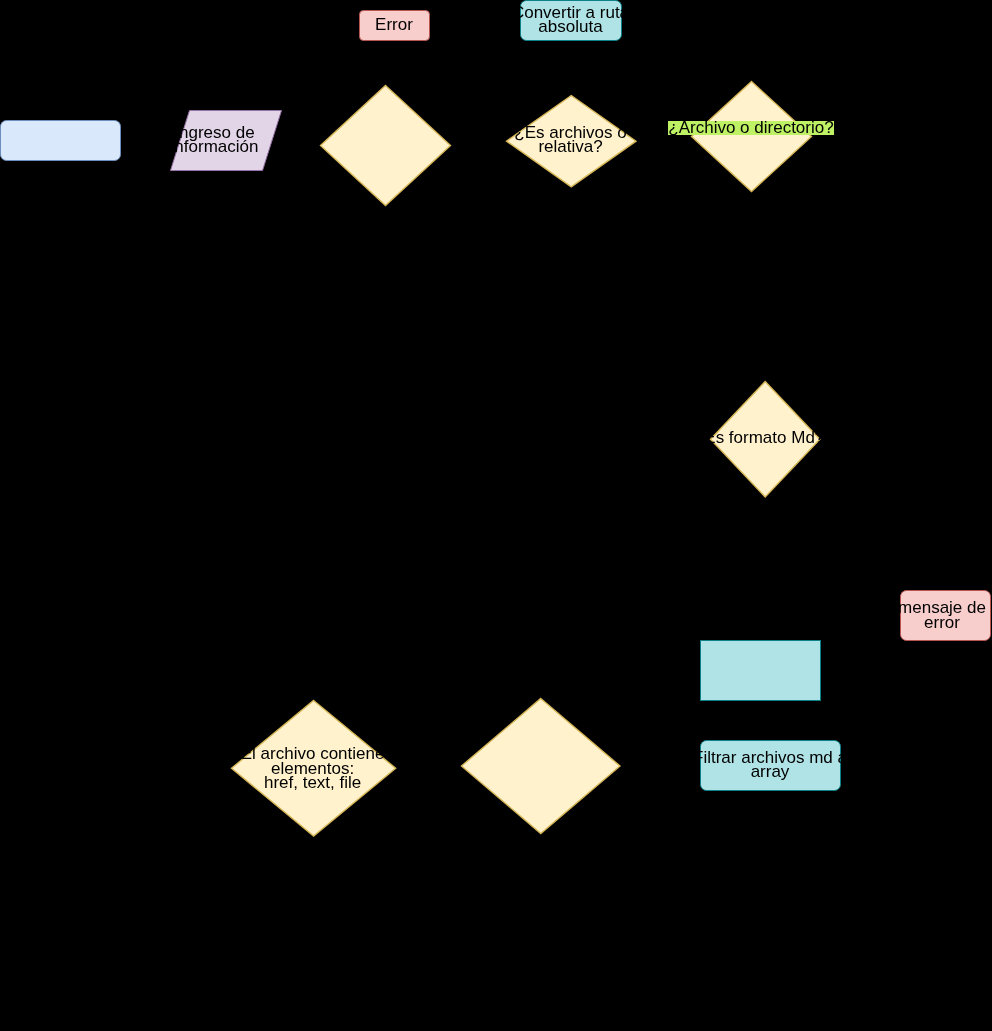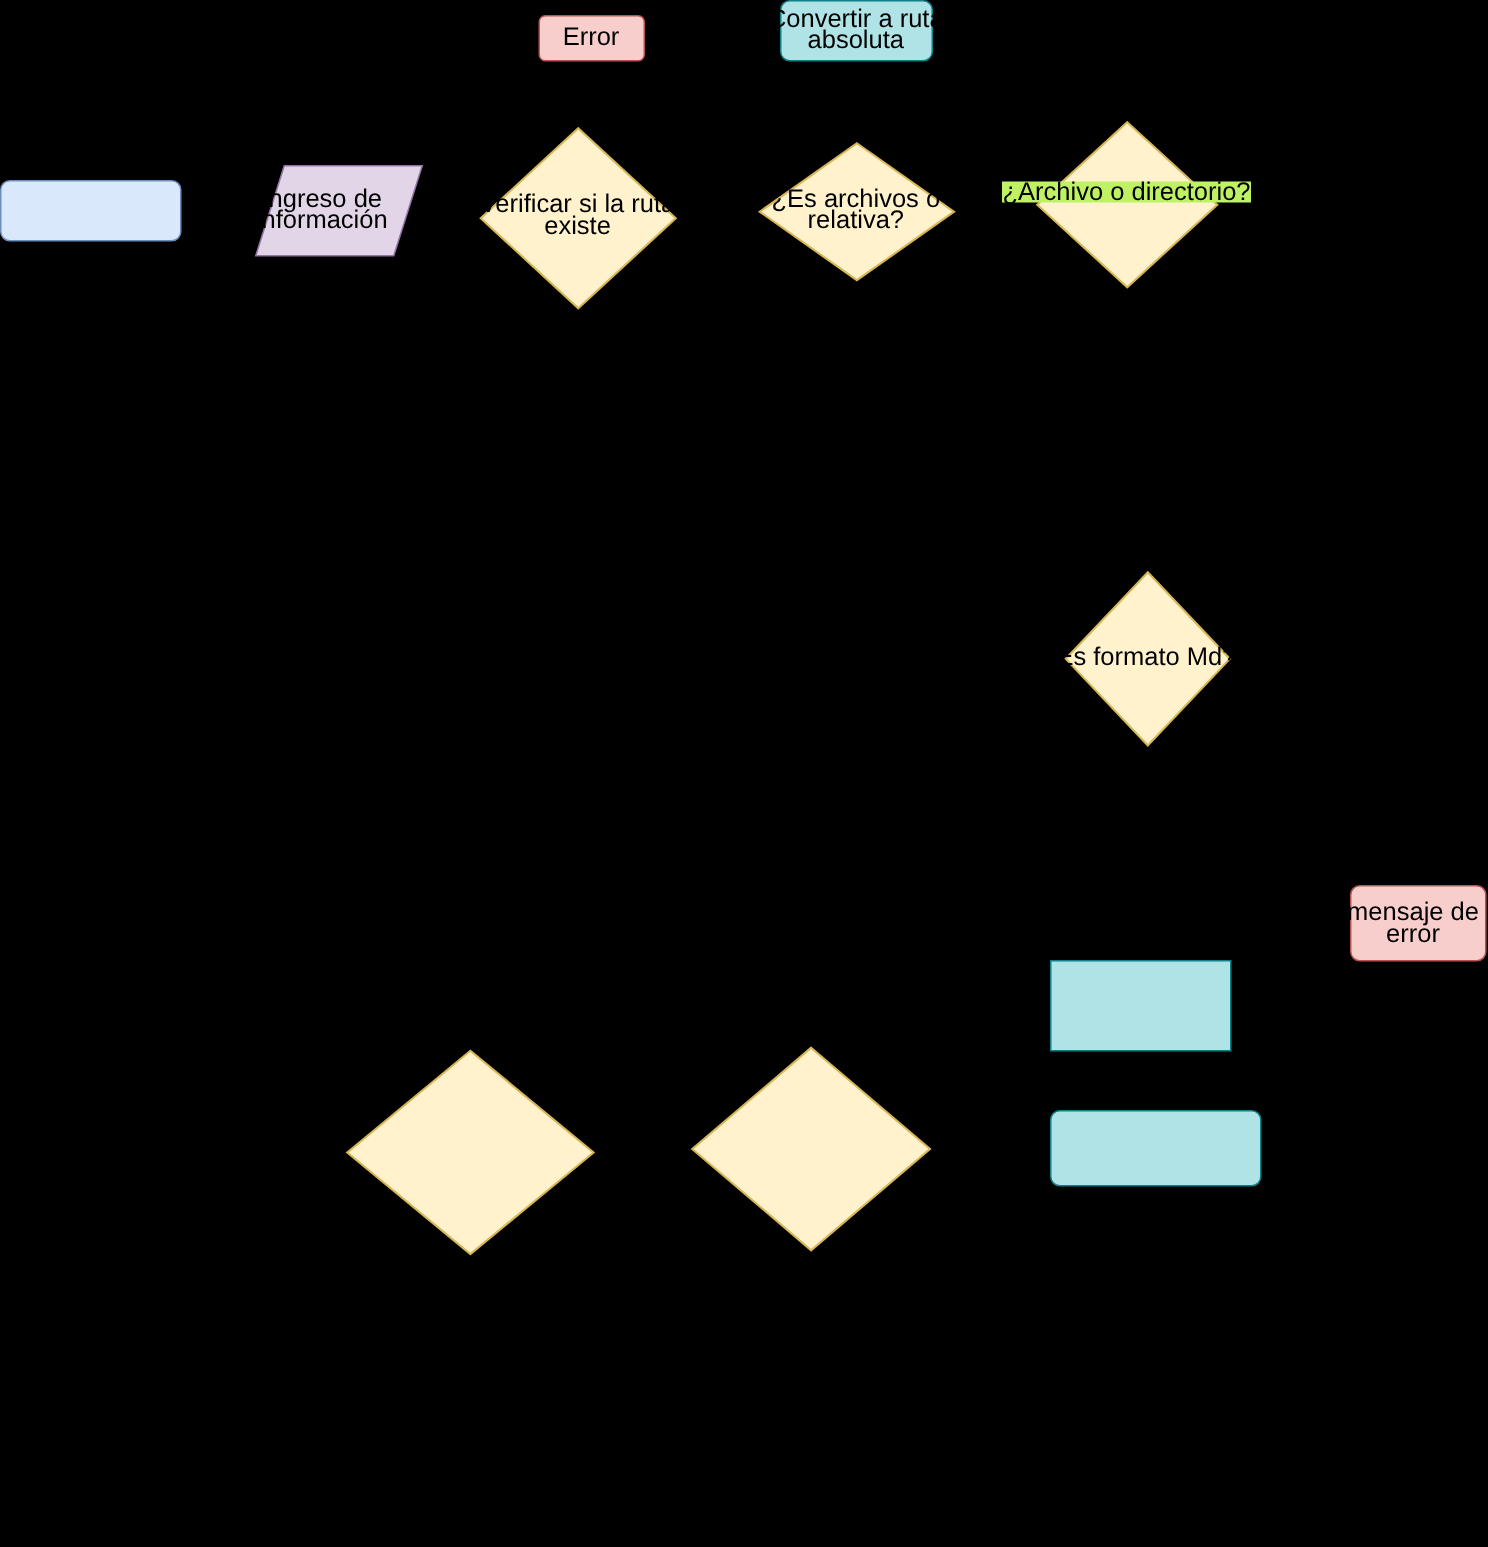--- a/index.html
+++ b/index.html
@@ -28,21 +28,20 @@
   <div class="lbl" style="left:159px;top:110px;width:111px;height:60px"><div class="lbltext"><span>Ingreso de</span><span>información</span></div></div>
 
   <svg class="shape" style="left:357px;top:8px" width="74" height="34" viewBox="0 0 74 34">
       <rect x="2.5" y="2.5" width="70" height="30" rx="4" ry="4" fill="#f8cecc" stroke="#b85450" stroke-width="1" stroke-linejoin="miter"></rect>
     </svg>
   <div class="lbl" style="left:359px;top:10px;width:70px;height:30px"><div class="lbltext"><span>Error</span></div></div>
 
   <svg class="shape" style="left:318px;top:83px" width="134" height="124" viewBox="0 0 134 124">
       <polygon points="67.5,2.5 132.5,62.5 67.5,122.5 2.5,62.5" fill="#fff2cc" stroke="#d6b656" stroke-width="1.4" stroke-linejoin="miter"></polygon>
     </svg>
-  <div class="lbl" style="left:320px;top:83.8px;width:130px;height:120px"><div class="lbltext"><span>Verificar si la ruta</span><span>existe</span></div></div>
 
   <svg class="shape" style="left:518px;top:-2px" width="105" height="44" viewBox="0 0 105 44">
       <rect x="2.5" y="2.5" width="101" height="40" rx="6" ry="6" fill="#b0e3e6" stroke="#0e8088" stroke-width="1" stroke-linejoin="miter"></rect>
     </svg>
   <div class="lbl" style="left:520px;top:0px;width:101px;height:40px"><div class="lbltext"><span>Convertir a ruta</span><span>absoluta</span></div></div>
 
   <svg class="shape" style="left:503.8px;top:92.5px" width="133.5" height="95.3" viewBox="0 0 133.5 95.3">
       <polygon points="67.25,2.5 132,48.15 67.25,93.8 2.5,48.15" fill="#fff2cc" stroke="#d6b656" stroke-width="1.4" stroke-linejoin="miter"></polygon>
     </svg>
   <div class="lbl" style="left:505.8px;top:94.5px;width:129.5px;height:91.3px"><div class="lbltext"><span>¿Es archivos o</span><span>relativa?</span></div></div>
@@ -62,21 +61,23 @@
     </svg>
   <div class="lbl" style="left:900px;top:590.6px;width:84px;height:50px"><div class="lbltext"><span>mensaje de</span><span>error</span></div></div>
 
   <svg class="shape" style="left:698px;top:638px" width="124" height="64" viewBox="0 0 124 64">
       <rect x="2.5" y="2.5" width="120" height="60" rx="0" ry="0" fill="#b0e3e6" stroke="#0e8088" stroke-width="1" stroke-linejoin="miter"></rect>
     </svg>
 
   <svg class="shape" style="left:698px;top:738px" width="144" height="54" viewBox="0 0 144 54">
       <rect x="2.5" y="2.5" width="140" height="50" rx="6" ry="6" fill="#b0e3e6" stroke="#0e8088" stroke-width="1" stroke-linejoin="miter"></rect>
     </svg>
+  <div class="lbl" style="left:700px;top:740px;width:140px;height:50px"><div class="lbltext"><span>Filtrar archivos md a</span><span>array</span></div></div>
 
   <svg class="shape" style="left:228.5px;top:698.1px" width="168.2" height="139.6" viewBox="0 0 168.2 139.6">
       <polygon points="84.6,2.5 166.7,70.3 84.6,138.1 2.5,70.3" fill="#fff2cc" stroke="#d6b656" stroke-width="1.4" stroke-linejoin="miter"></polygon>
     </svg>
+  <div class="lbl" style="left:230.5px;top:701.1px;width:164.2px;height:135.6px"><div class="lbltext"><span>El archivo contiene</span><span>elementos:</span><span>href, text, file</span></div></div>
 
   <svg class="shape" style="left:459px;top:696px" width="162.5" height="139" viewBox="0 0 162.5 139">
       <polygon points="81.75,2.5 161,70 81.75,137.5 2.5,70" fill="#fff2cc" stroke="#d6b656" stroke-width="1.4" stroke-linejoin="miter"></polygon>
     </svg>
 </div>
 
 </body></html>

